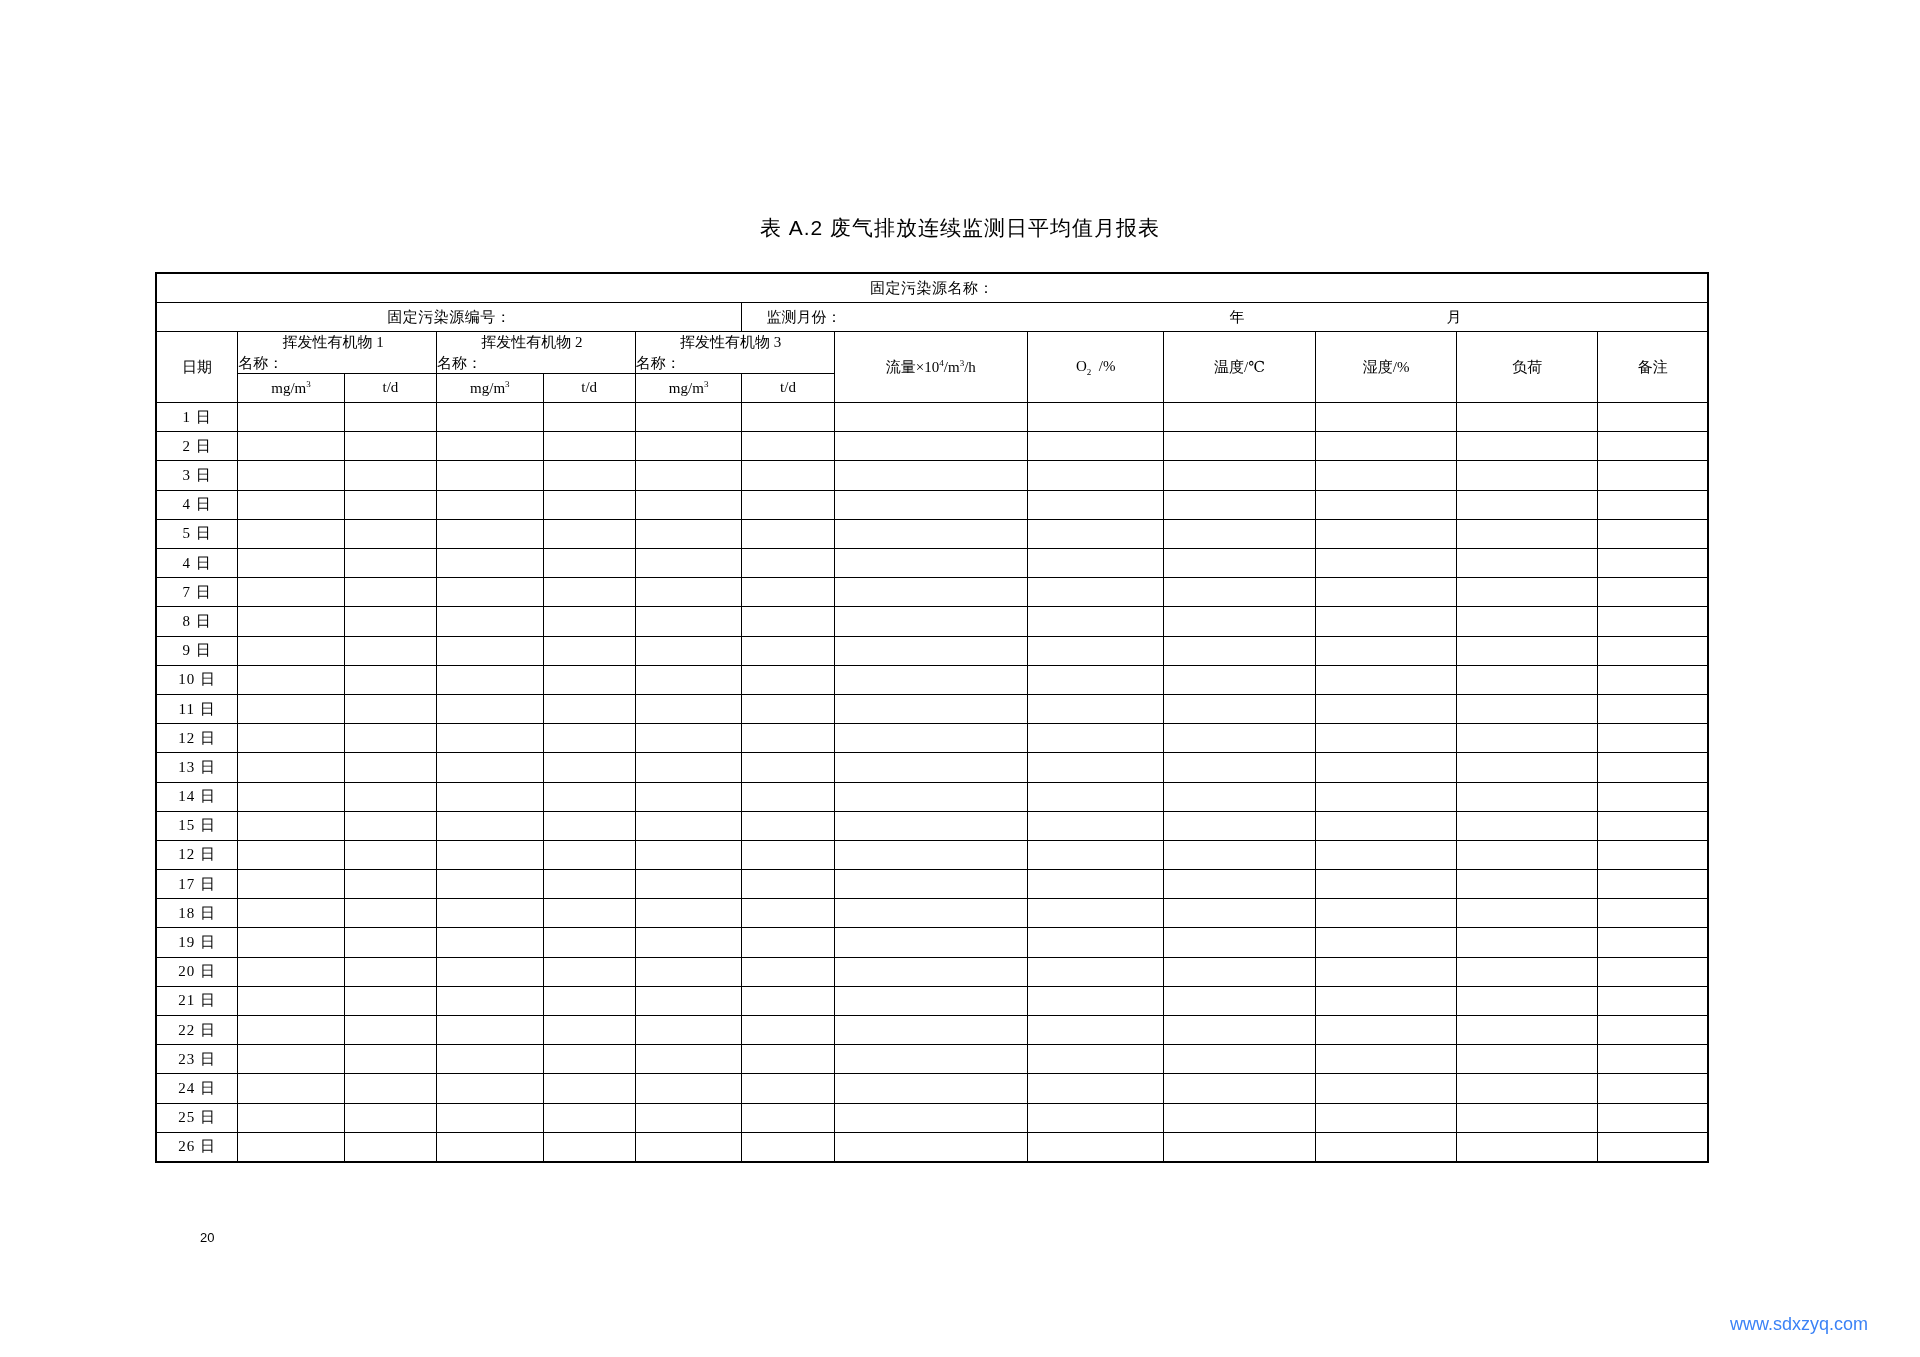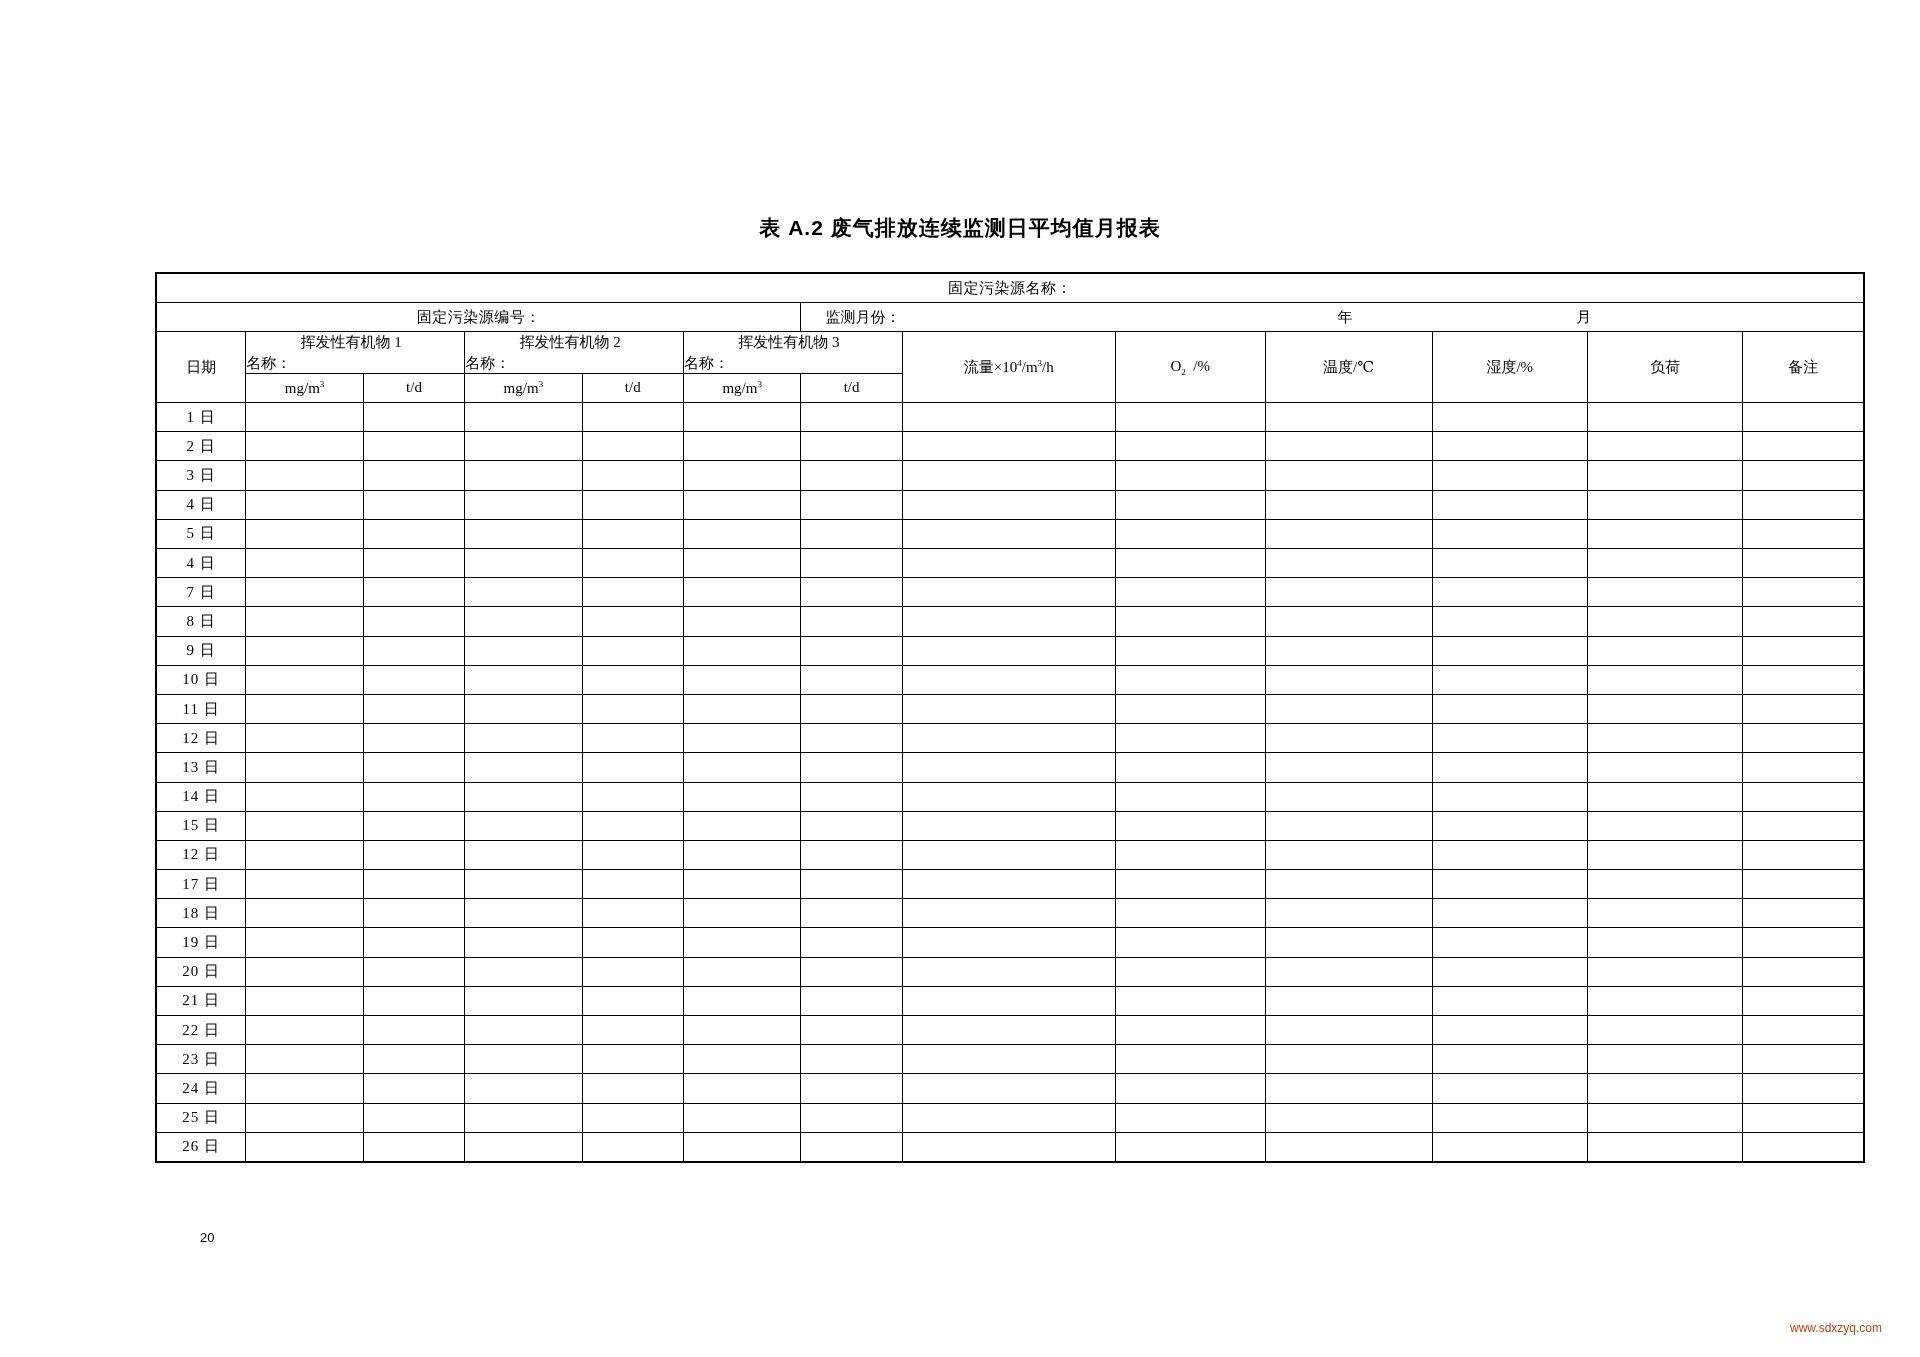--- a/index.html
+++ b/index.html
@@ -22,33 +22,33 @@
     width: 1920px;
     height: 1357px;
   }
   .doc-title {
     position: absolute;
     left: 0;
     top: 214px;
     width: 1920px;
     text-align: center;
     font-size: 21px;
-    font-weight: bold;
+    font-weight: normal;
     letter-spacing: 1px;
     font-family: "Liberation Sans", "DejaVu Sans", sans-serif;
   }
   .table-wrap {
     position: absolute;
     left: 155px;
     top: 272px;
     width: 1610px;
   }
   table.report {
     border-collapse: collapse;
-    width: 1710px;
+    width: 1554px;
     table-layout: fixed;
     font-size: 15px;
   }
   table.report td {
     border: 1px solid #000000;
     padding: 0;
     height: 28.2px;
     vertical-align: middle;
     text-align: center;
     font-family: "Liberation Serif", "DejaVu Serif", serif;
@@ -127,24 +127,24 @@
   sub { font-size: 9px; vertical-align: sub; }
   .page-number {
     position: absolute;
     left: 200px;
     top: 1230px;
     font-size: 13px;
     font-family: "Liberation Sans", "DejaVu Sans", sans-serif;
   }
   .watermark {
     position: absolute;
-    right: 38px;
+    right: 52px;
     bottom: 22px;
-    font-size: 12px;
-    color: #c2410c;
+    font-size: 18px;
+    color: #3b82f6;
     font-family: "Liberation Sans", "DejaVu Sans", sans-serif;
   }
 </style>
 </head>
 <body>
 
 <div class="page">
 
   <div class="doc-title">表 A.2   废气排放连续监测日平均值月报表</div>
 

